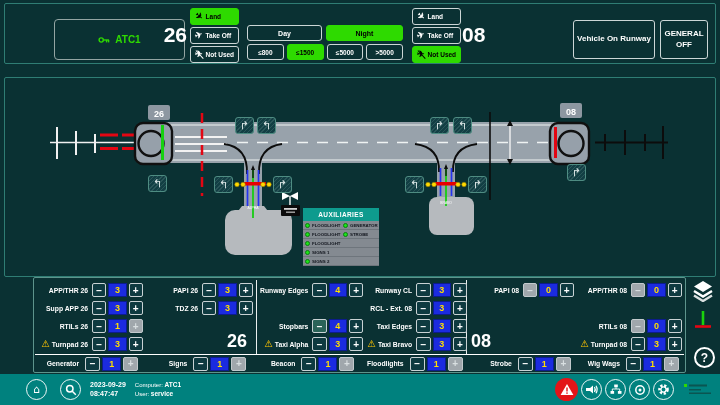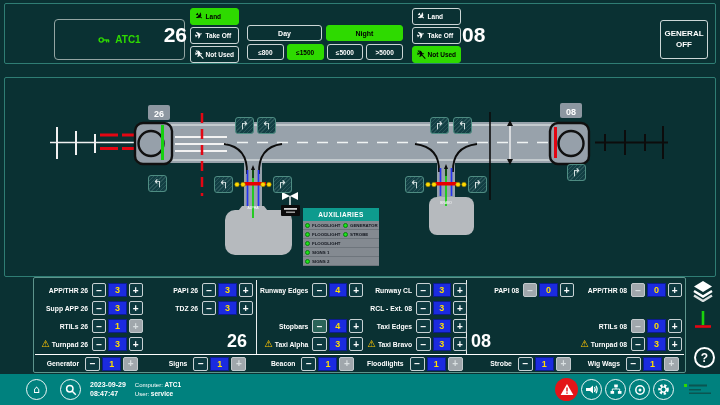--- a/index.html
+++ b/index.html
@@ -155,20 +155,21 @@
         <span class="plane p-takeoff">✈</span>
         <span>Take Off</span>
       </button>
       <button class="mode-btn active">
         <span class="plane p-cross">✈</span>
         <span>Not Used</span>
       </button>
     </div>
   <div class="rwy-num" id="num08">08</div>
 
+  <button class="big-top-btn" id="vehicleBtn">Vehicle On Runway</button>
   <button class="big-top-btn" id="generalBtn">GENERAL OFF</button>
 </div>
 
 <div class="panel" id="mid">
   <svg width="710" height="198" viewBox="0 0 710 198">
 
     <g>
       <line x1="45" y1="64.5" x2="153" y2="64.5" stroke="#f0f0f0" stroke-width="1.6"></line>
       <line x1="52" y1="49" x2="52" y2="81" stroke="#f0f0f0" stroke-width="2"></line>
       <line x1="71" y1="53" x2="71" y2="77" stroke="#f0f0f0" stroke-width="2"></line>

